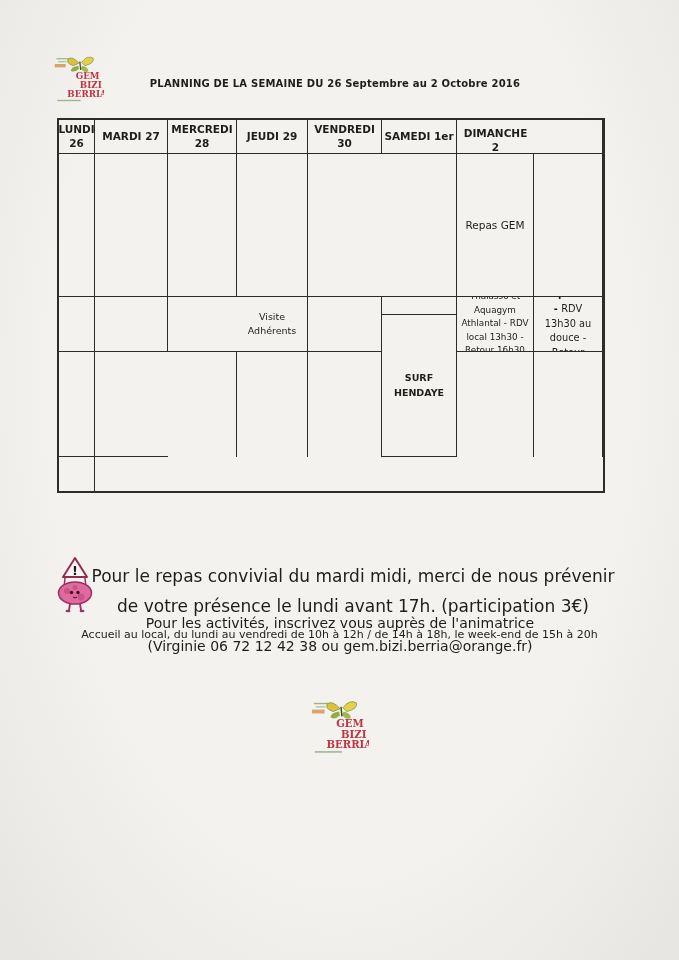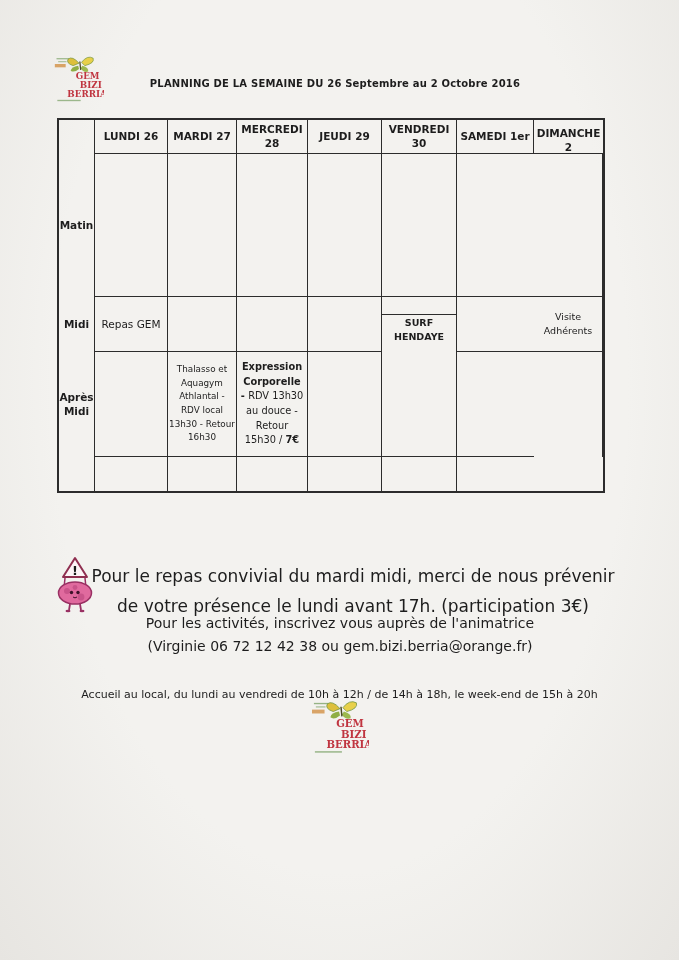--- a/index.html
+++ b/index.html
@@ -60,29 +60,29 @@
   .c-apres-jeudi{font-size:9.8px;line-height:1.5;padding:1px 3px;}
   .c-apres-jeudi .b{font-weight:bold;}
 
   .v-merged{
     grid-column:6;grid-row:3/5;
     display:block;padding:0;
   }
   .v-strip{height:16.5px;border-bottom:1.5px solid #2c2c2c;}
   .v-body{
     height:calc(100% - 18px);
-    display:flex;flex-direction:row;justify-content:center;
+    display:flex;flex-direction:column;justify-content:center;
     text-align:center;font-size:9.5px;line-height:1.55;padding:1px 2px;
   }
   .v-body .t{font-weight:bold;}
 
   
   .note-repas{left:88px;top:562px;width:530px;font-size:17px;line-height:1.75;text-align:center;}
   .note-activites{left:60px;top:612px;width:560px;font-size:14px;font-weight:normal;line-height:1.65;text-align:center;}
-  .note-accueil{left:36px;top:688px;width:607px;font-size:11px;text-align:center;white-space:nowrap;}
+  .note-accueil{left:36px;top:628px;width:607px;font-size:11px;text-align:center;white-space:nowrap;}
 
   .logo-top{left:54px;top:50px;width:50px;height:58px;}
   .logo-bottom{left:311px;top:699px;width:58px;height:56px;}
   .mascot{left:52px;top:556px;width:46px;height:58px;}
   svg{display:block;}
   .logo-word{font-family:"DejaVu Serif",serif;font-weight:bold;fill:#c03540;}
 </style>
 </head>
 <body>
 
@@ -102,26 +102,20 @@
       <text class="logo-word" x="31" y="40" font-size="10.5">BIZI</text>
       <text class="logo-word" x="16" y="51" font-size="10.5">BERRIA</text>
       <rect x="4" y="54" width="28" height="1.6" fill="#56883c" opacity="0.55"></rect>
     </svg>
   </div>
 
   <div class="abs doc-title">PLANNING DE LA SEMAINE DU 26 Septembre au 2 Octobre 2016</div>
 
   <div class="abs sched">
 
-    <div class="cell label-cell">
-      <div class="lbl-seg seg-spacer"></div>
-      <div class="lbl-seg seg-matin">Matin</div>
-      <div class="lbl-seg seg-midi">Midi</div>
-      <div class="lbl-seg seg-apres">Après Midi</div>
-    </div>
 
     <div class="cell hcell">LUNDI 26</div>
     <div class="cell hcell">MARDI 27</div>
     <div class="cell hcell">MERCREDI 28</div>
     <div class="cell hcell">JEUDI 29</div>
     <div class="cell hcell">VENDREDI 30</div>
     <div class="cell hcell">SAMEDI 1er</div>
     <div class="cell hcell lc">DIMANCHE 2</div>
 
     <div class="cell"></div>

